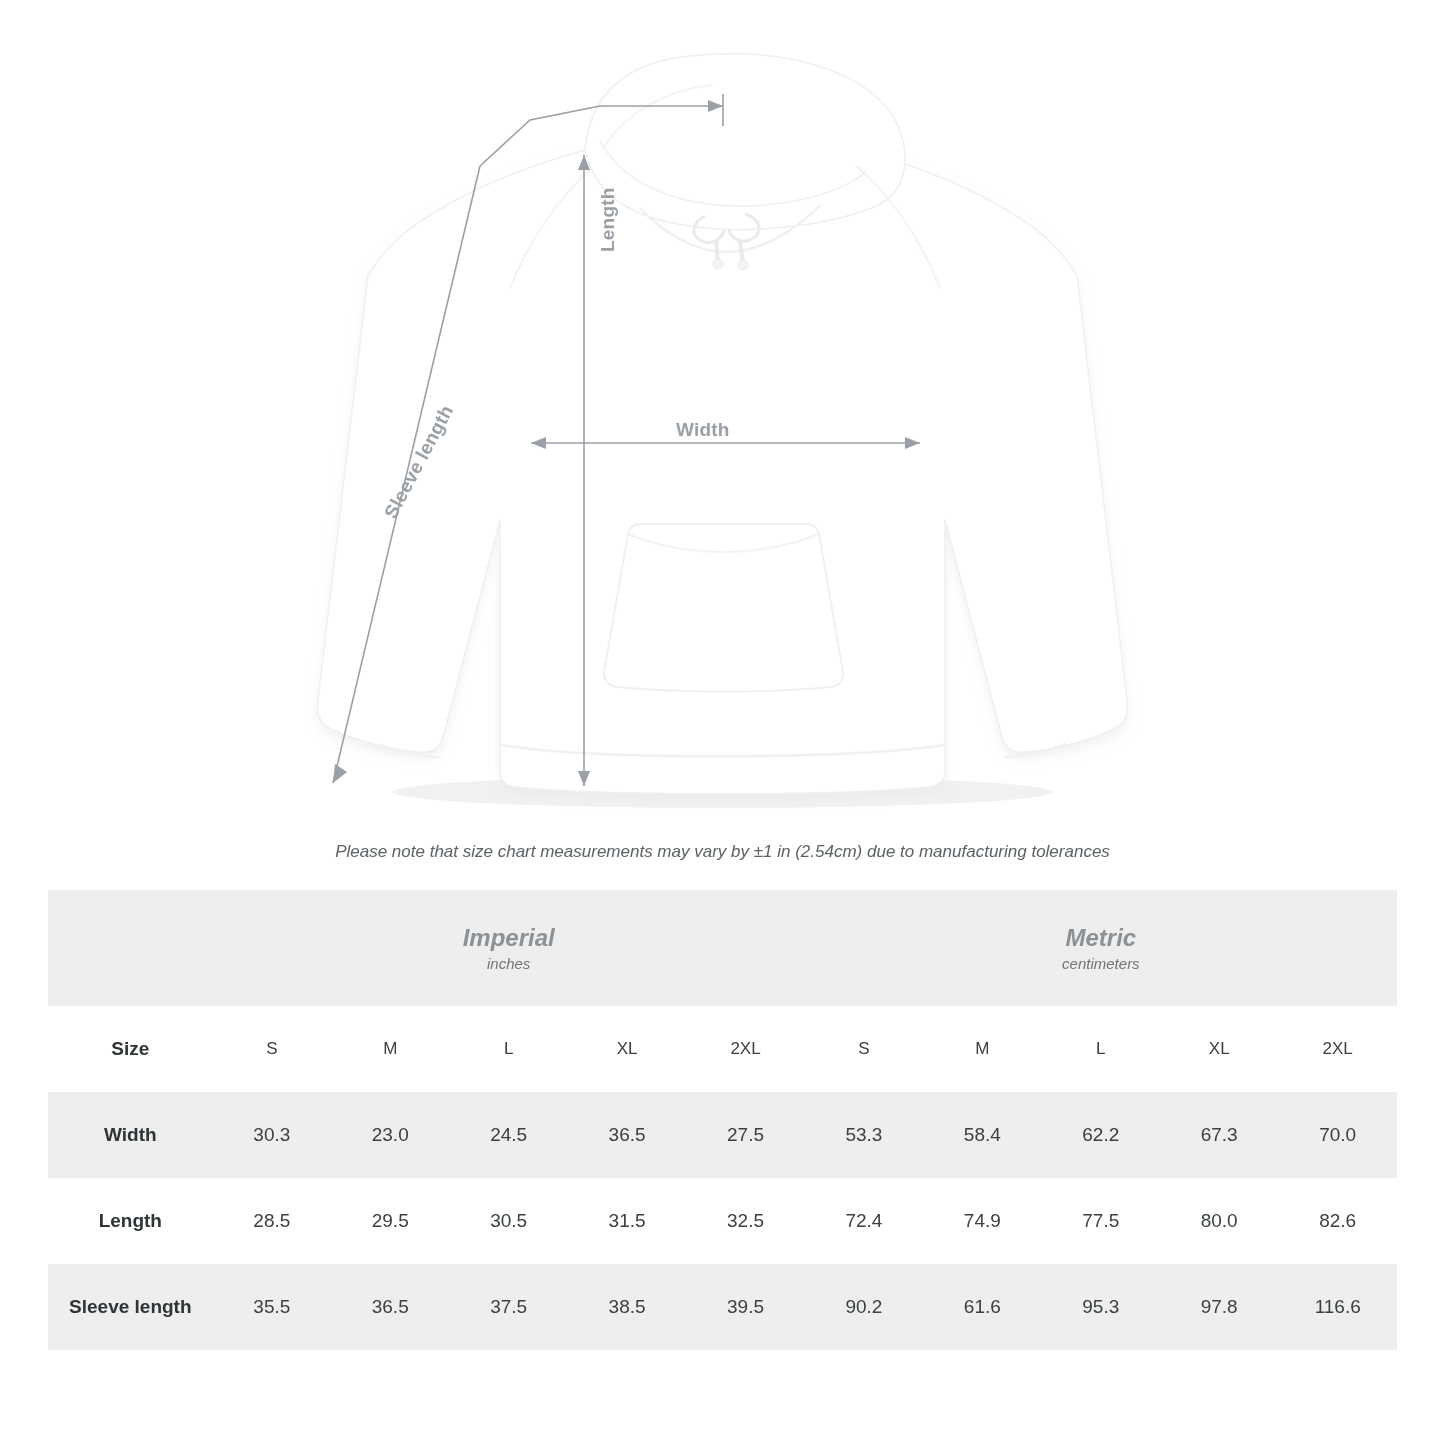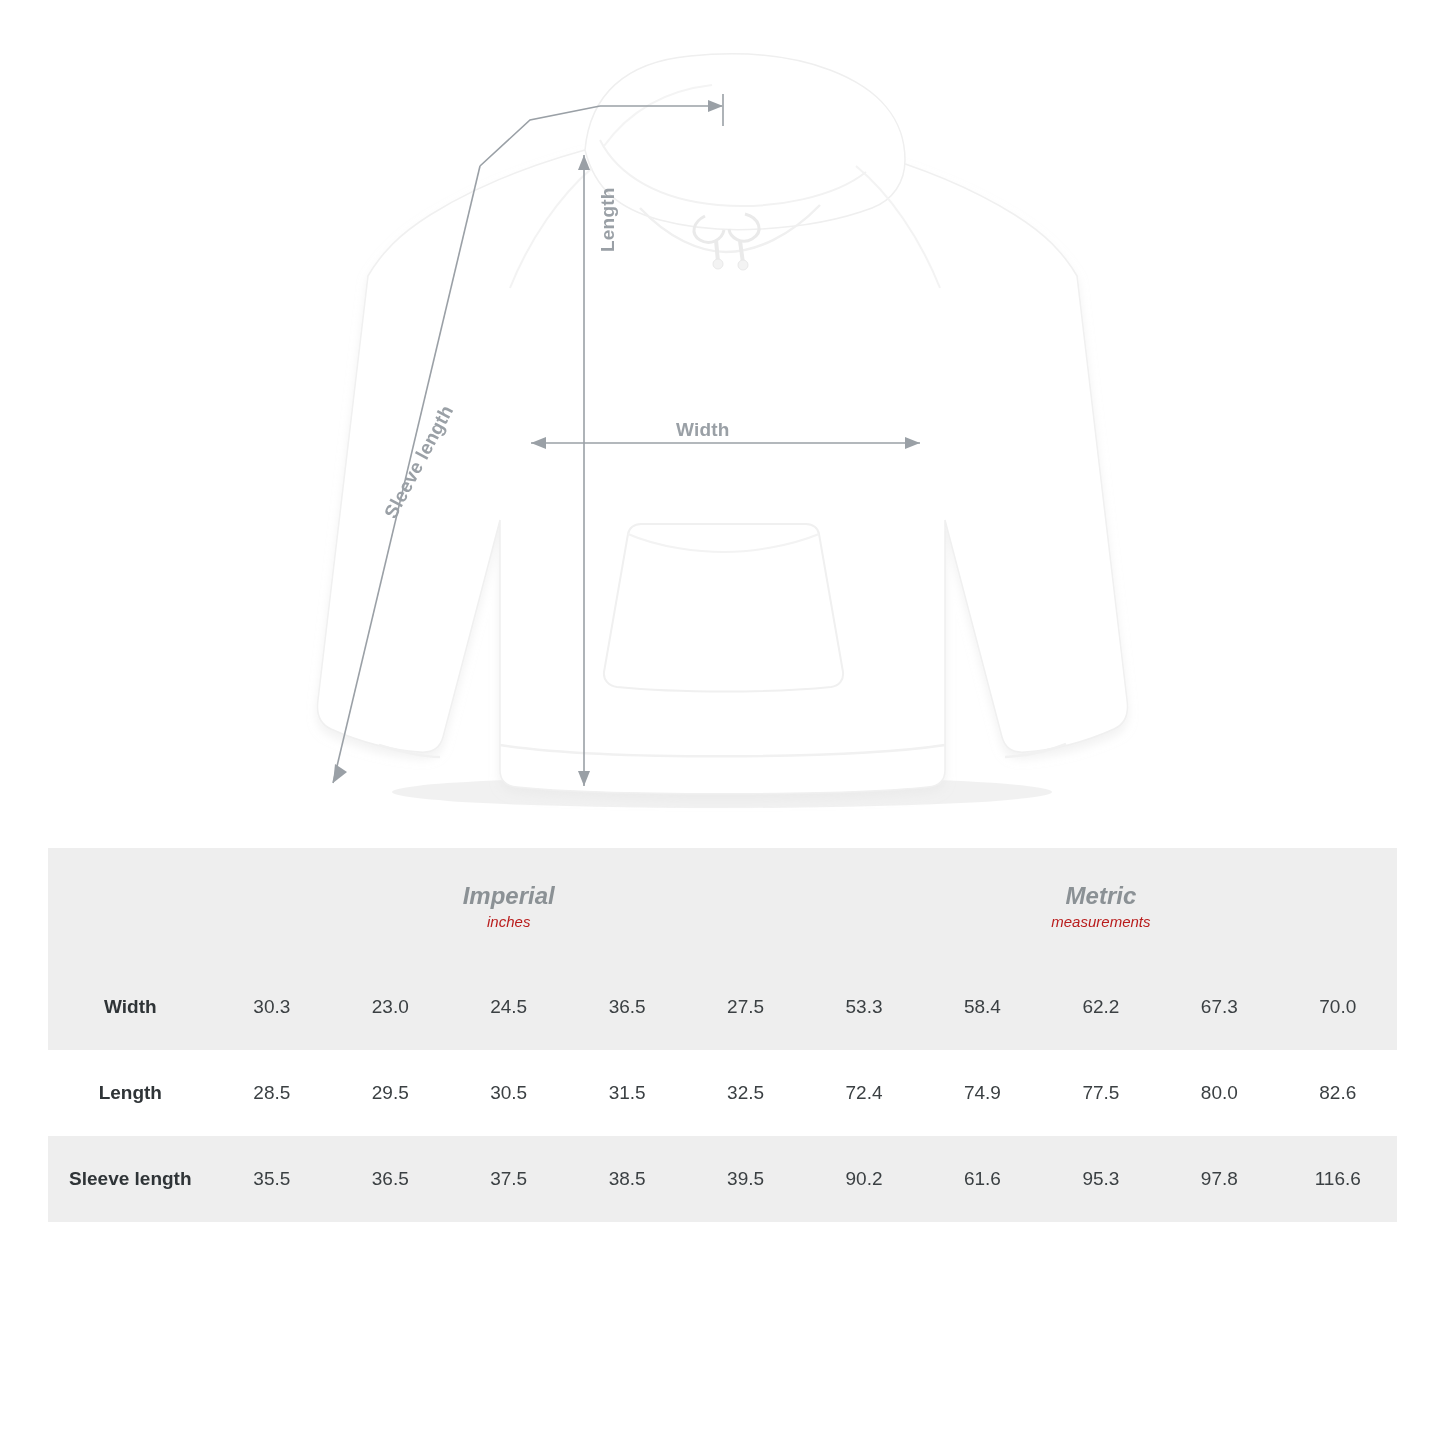--- a/index.html
+++ b/index.html
@@ -100,21 +100,21 @@
     font-size: 24px;
     font-style: italic;
     font-weight: bold;
     color: #8b9195;
     display: block;
     line-height: 1.15;
   }
   .unit-sub {
     font-size: 15px;
     font-style: italic;
-    color: #b91c1c;
+    color: #737373;
     display: block;
     margin-top: 4px;
   }
   .header-row td {
     background: #ffffff;
     height: 84px;
     font-size: 17px;
     color: #3b4043;
   }
   .header-row td.rowhead {
@@ -252,20 +252,21 @@
       </g>
     </svg>
   </div>
 
   <span class="label label-width">Width</span>
   <span class="label label-length">Length</span>
   <span class="label label-sleeve">Sleeve length</span>
 </div>
 
 <div class="titles">
+  <p class="chart-note">Please note that size chart measurements may vary by ±1 in (2.54cm) due to manufacturing tolerances</p>
 </div>
 
 <div class="table-wrap">
   <table>
     <colgroup>
       <col class="c-label">
       <col class="c-cell">
         <col class="c-cell">
         <col class="c-cell">
         <col class="c-cell">
@@ -278,24 +279,37 @@
     </colgroup>
     <tbody>
       <tr class="unit-row">
         <td></td>
         <td colspan="5">
           <span class="unit-name">Imperial</span>
           <span class="unit-sub">inches</span>
         </td>
         <td colspan="5">
           <span class="unit-name">Metric</span>
-          <span class="unit-sub">measurements</span>
+          <span class="unit-sub">centimeters</span>
         </td>
       </tr>
 
+      <tr class="header-row">
+        <td class="rowhead">Size</td>
+        <td>S</td>
+        <td>M</td>
+        <td>L</td>
+        <td>XL</td>
+        <td>2XL</td>
+        <td>S</td>
+        <td>M</td>
+        <td>L</td>
+        <td>XL</td>
+        <td>2XL</td>
+      </tr>
 
       <tr class="data-row shade">
         <td class="rowhead">Width</td>
         <td>30.3</td>
         <td>23.0</td>
         <td>24.5</td>
         <td>36.5</td>
         <td>27.5</td>
         <td>53.3</td>
         <td>58.4</td>

